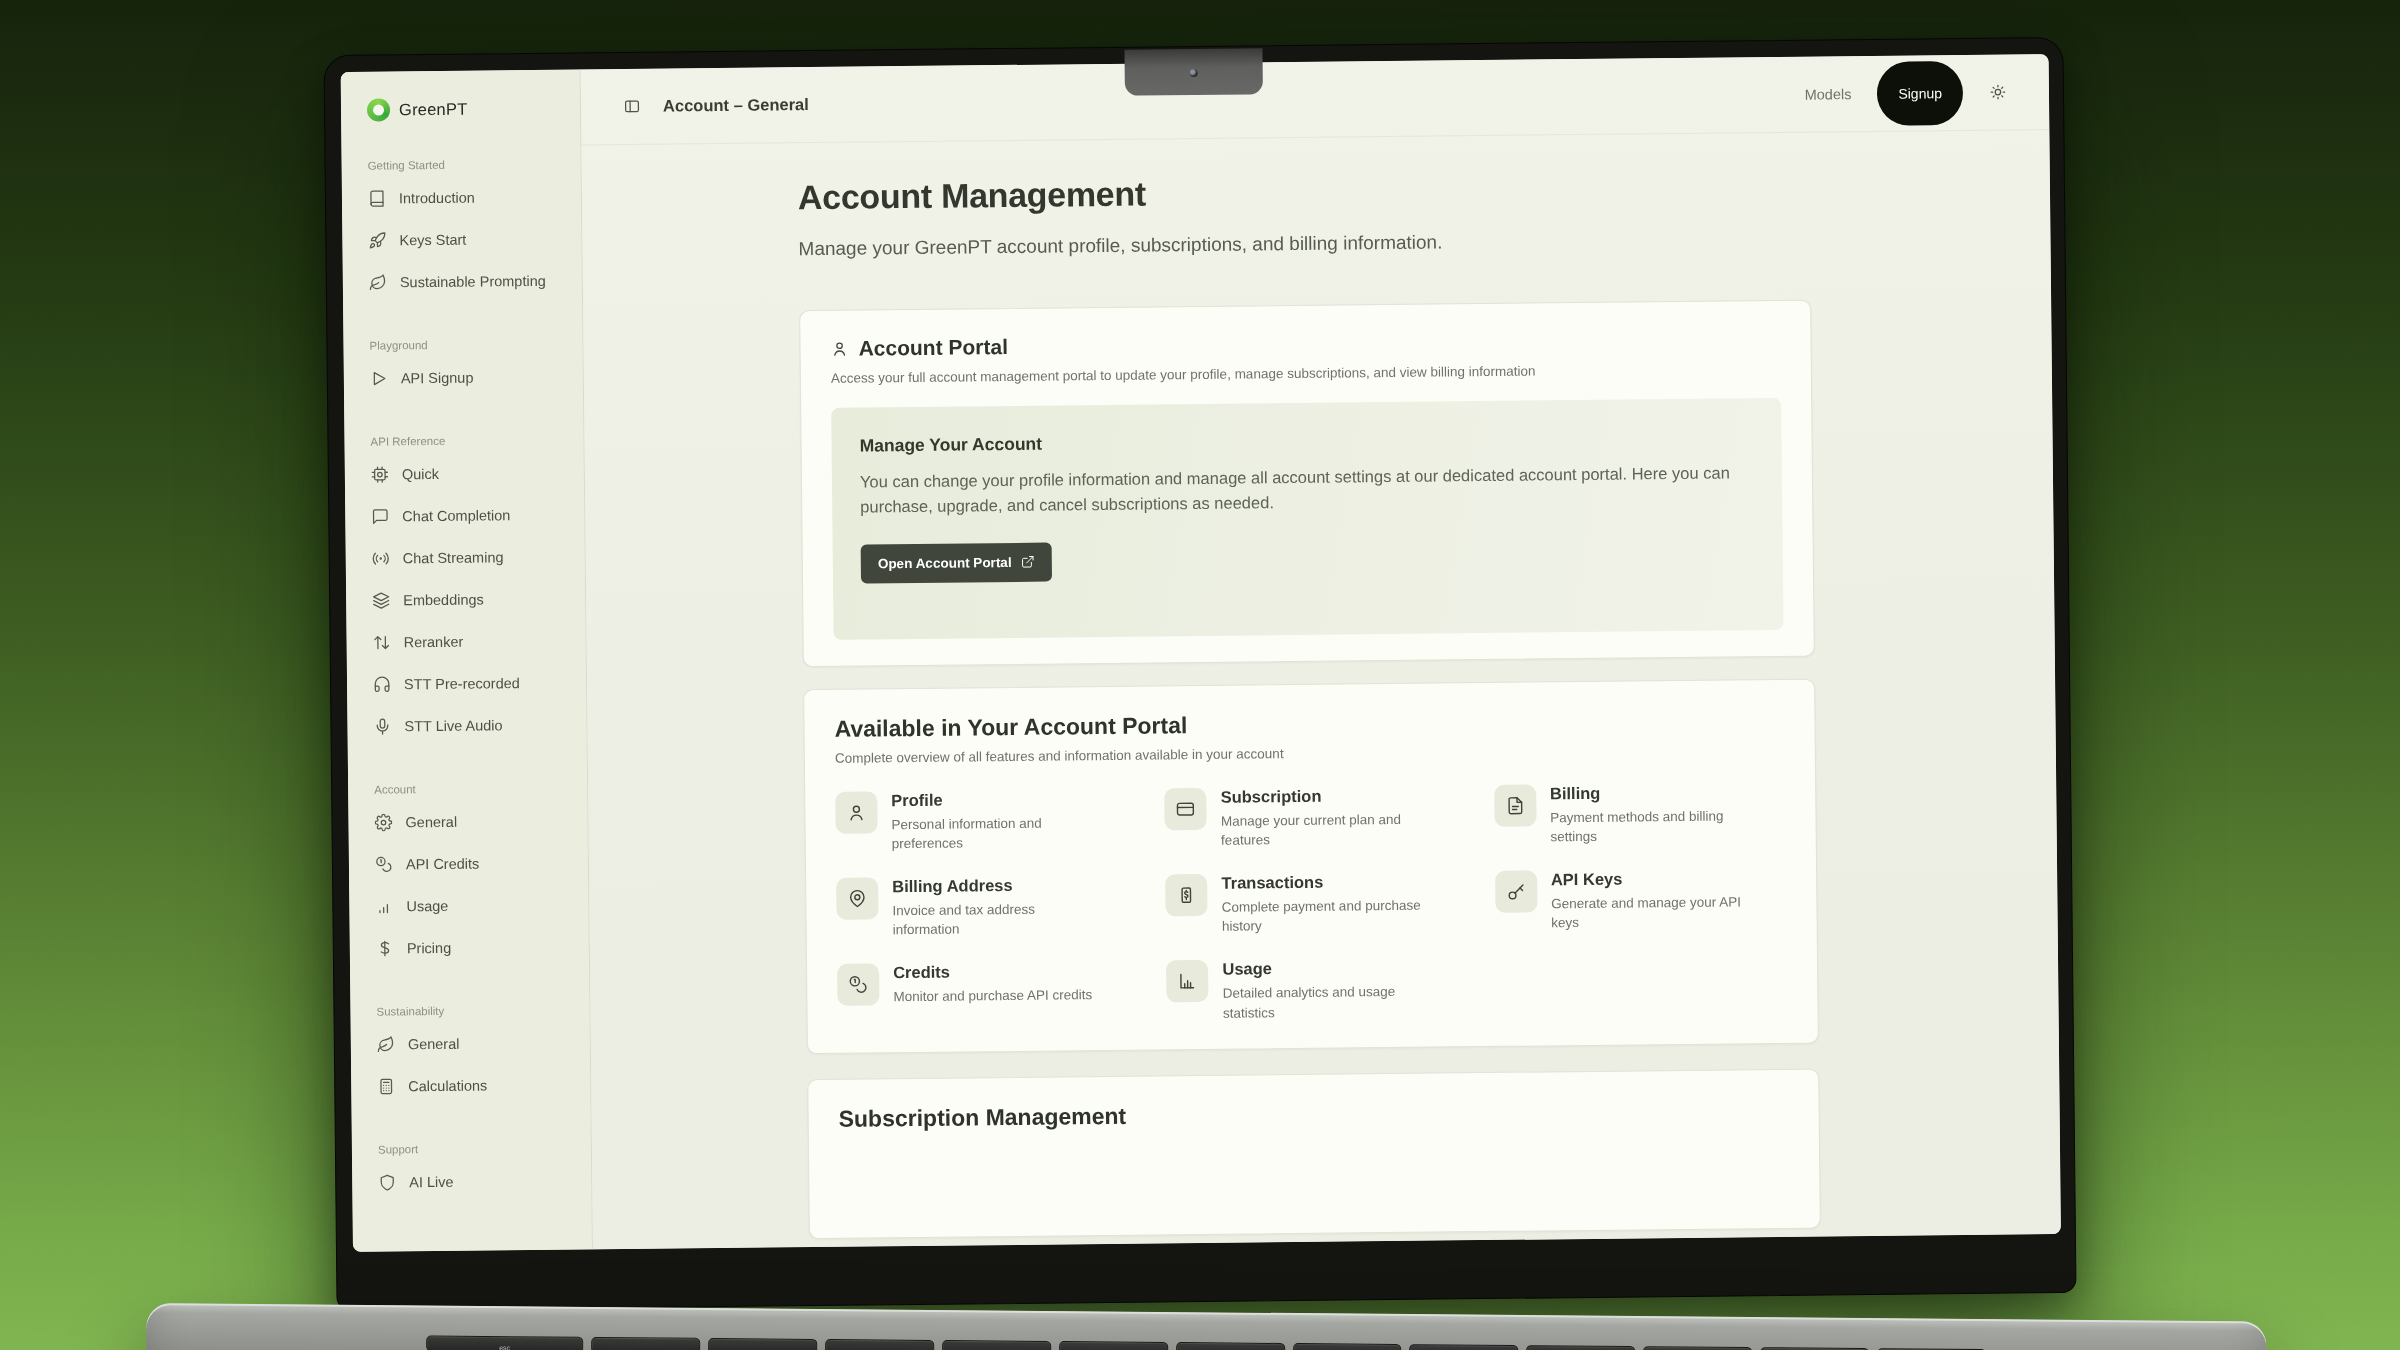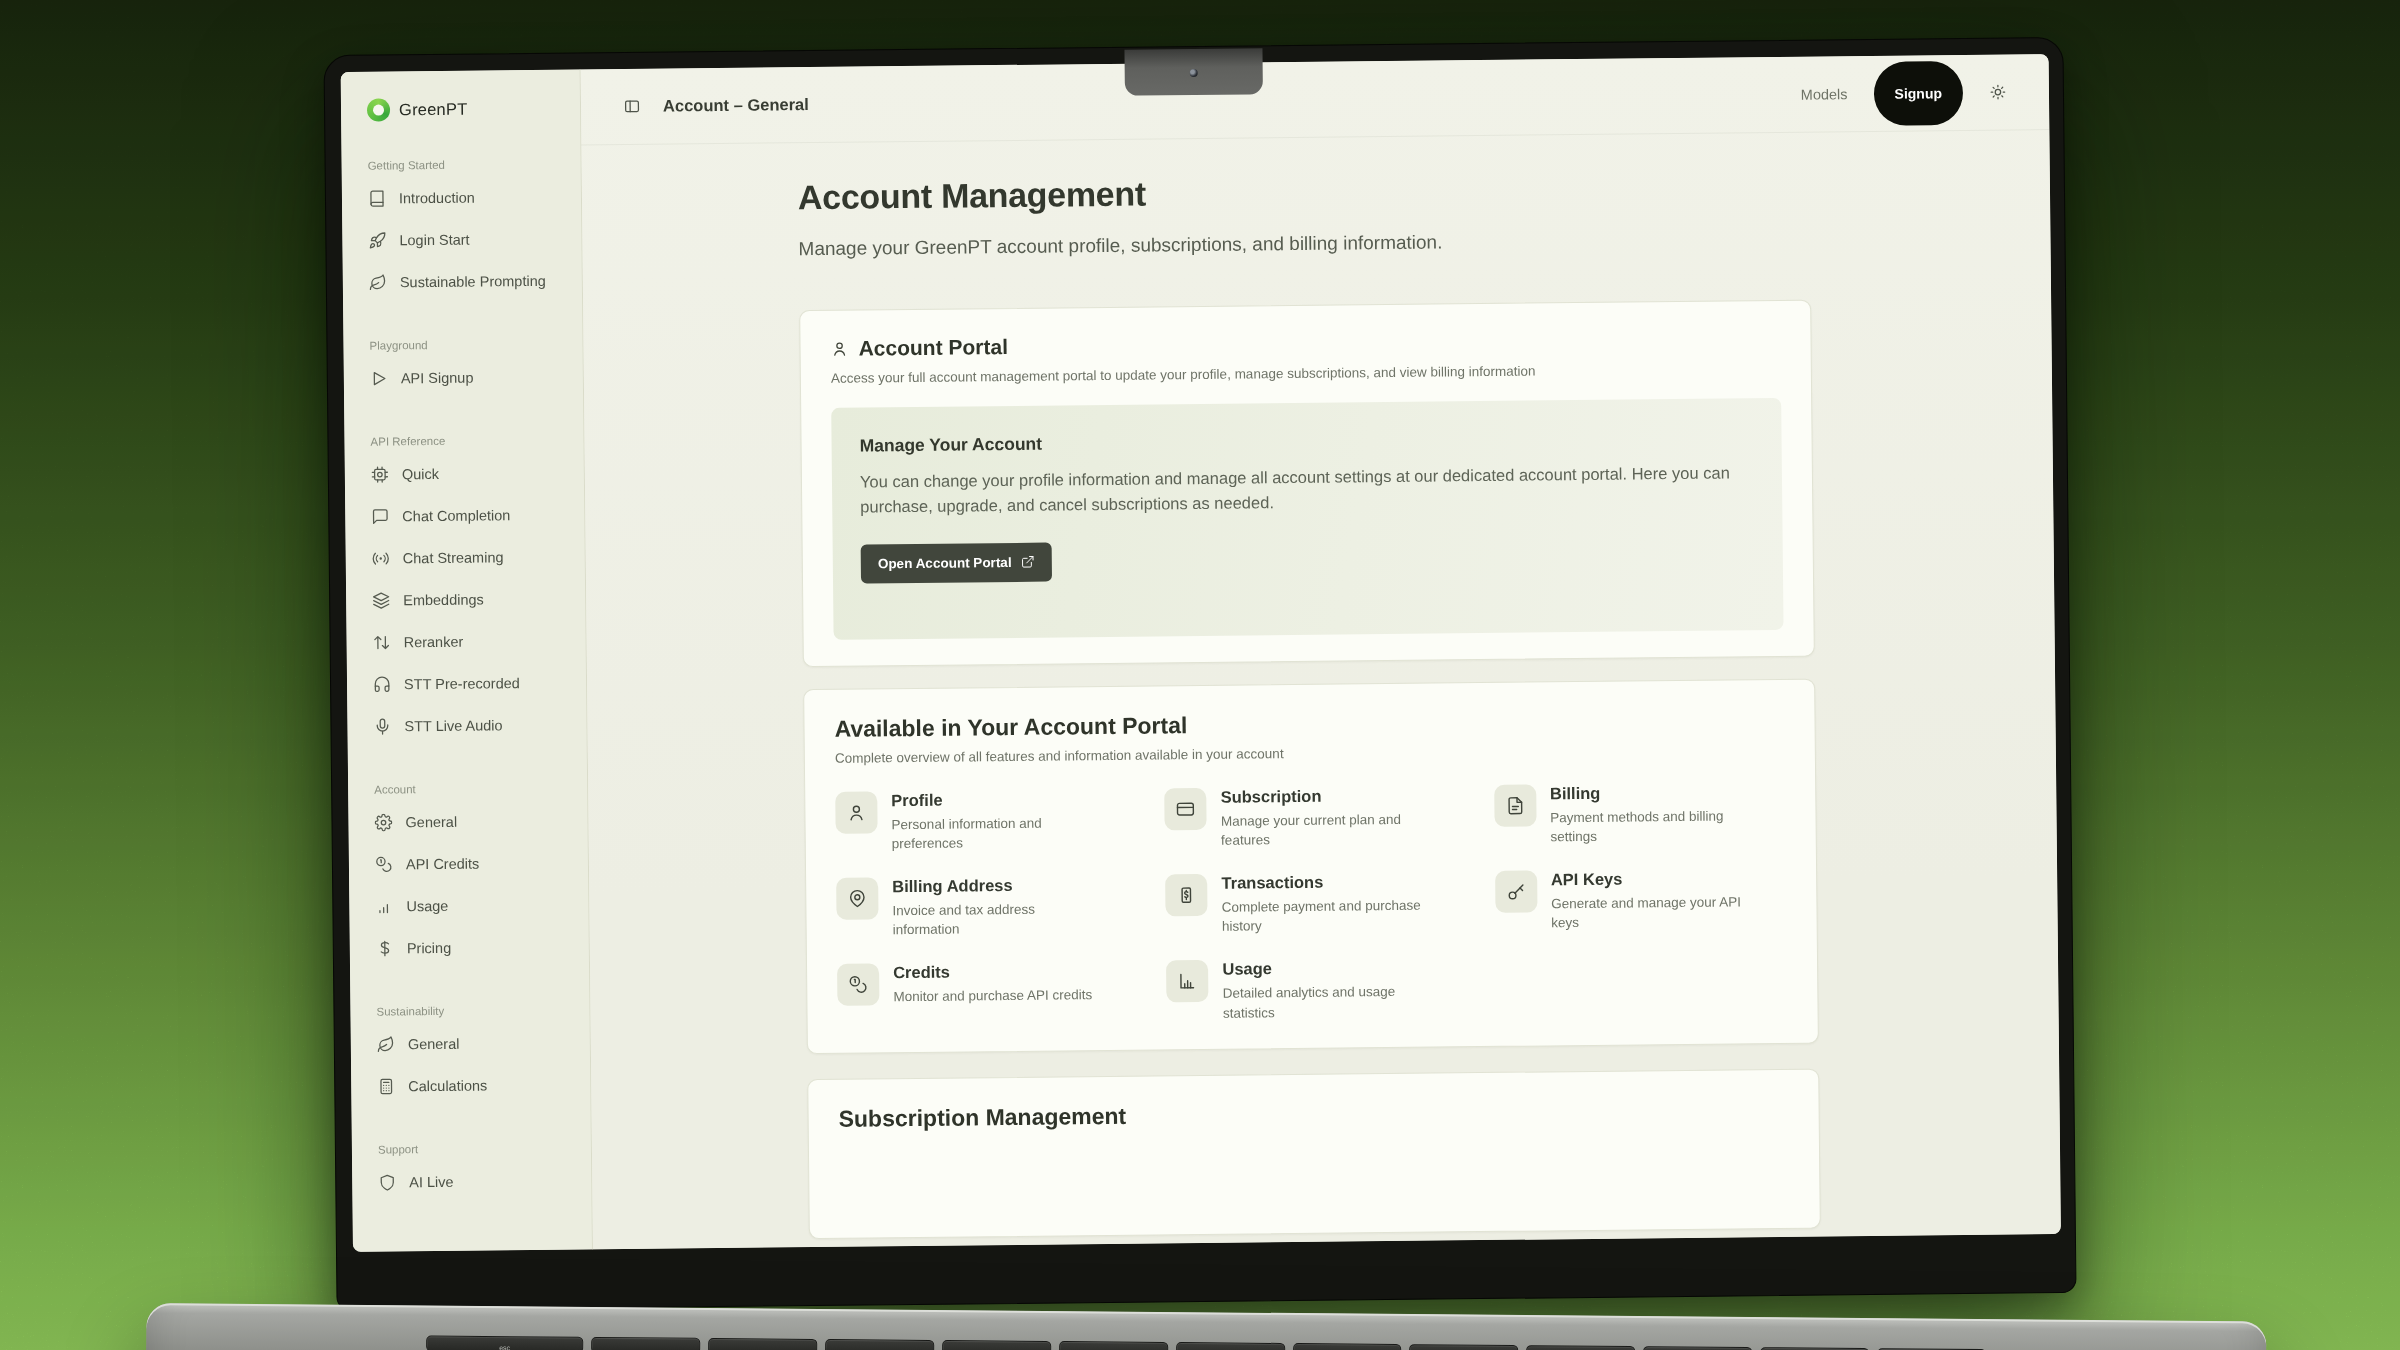--- a/index.html
+++ b/index.html
@@ -38,21 +38,21 @@
   .nav-item { height:42px; display:flex; align-items:center; gap:13px; color:#4c5146; font-size:14.5px; cursor:pointer; }
   .icn { display:inline-flex; width:18px; height:18px; color:#565b50; flex:0 0 18px; }
   .icn svg { width:100%; height:100%; }
 
   .main { flex:1; display:flex; flex-direction:column; background:linear-gradient(180deg,#f1f2e8 0%,#edeee3 70%); min-width:0; }
   .topbar { height:76px; display:flex; align-items:center; justify-content:space-between; padding:0 42px; border-bottom:1px solid rgba(90,95,75,.07); }
   .tb-left { display:flex; align-items:center; gap:22px; }
   .tb-title { font-size:16.5px; font-weight:700; color:#383d33; }
   .tb-right { display:flex; align-items:center; gap:26px; }
   .login { font-size:14.5px; color:#6e7366; cursor:pointer; }
-  .signup { background:#0d0f09; color:#fff; font-size:14px; font-weight:700; border:none; border-radius:999px; padding:24px 21px; cursor:pointer; }
+  .signup { background:#0d0f09; color:#fff; font-size:14px; font-weight:400; border:none; border-radius:999px; padding:24px 21px; cursor:pointer; }
   .icn.big { width:19px; height:19px; color:#4f544a; cursor:pointer; }
 
   .content { flex:1; overflow:hidden; padding:34px 0 0 216px; }
   .content-col { width:1012px; }
   h1 { font-size:34px; font-weight:700; color:#33382e; letter-spacing:-.3px; line-height:1.2; }
   .page-sub { margin-top:20px; font-size:19px; color:#565c50; }
 
   .card { background:#fcfdf7; border:1px solid #e1e3d4; border-radius:10px; padding:26px 30px; box-shadow:0 1px 2px rgba(70,75,50,.05); }
   .card1 { margin-top:50px; }
   .card-head { display:flex; align-items:center; gap:10px; }
@@ -112,21 +112,21 @@
             </div>
             <div class="nav-item">
               <span class="icn">
                 <svg viewBox="0 0 24 24" fill="none" stroke="currentColor" stroke-width="1.7" stroke-linecap="round" stroke-linejoin="round">
                   <path d="M4.5 16.5c-1.5 1.26-2 5-2 5s3.74-.5 5-2c.71-.84.7-2.13-.09-2.91a2.18 2.18 0 0 0-2.91-.09z"></path>
                   <path d="M12 15l-3-3a22 22 0 0 1 2-3.95A12.88 12.88 0 0 1 22 2c0 2.72-.78 7.5-6 11a22.35 22.35 0 0 1-4 2z"></path>
                   <path d="M9 12H4s.55-3.03 2-4c1.62-1.08 5 0 5 0"></path>
                   <path d="M12 15v5s3.03-.55 4-2c1.08-1.62 0-5 0-5"></path>
                 </svg>
               </span>
-              <span>Login Start</span>
+              <span>Keys Start</span>
             </div>
             <div class="nav-item">
               <span class="icn">
                 <svg viewBox="0 0 24 24" fill="none" stroke="currentColor" stroke-width="1.7" stroke-linecap="round" stroke-linejoin="round">
                   <path d="M11 20A7 7 0 0 1 9.8 6.1C15.5 5 17 4.48 19 2c1 2 2 4.18 2 8 0 5.5-4.78 10-10 10Z"></path>
                   <path d="M2 21c0-3 1.85-5.36 5.08-6C9.5 14.52 12 13 13 12"></path>
                 </svg>
               </span>
               <span>Sustainable Prompting</span>
             </div>

